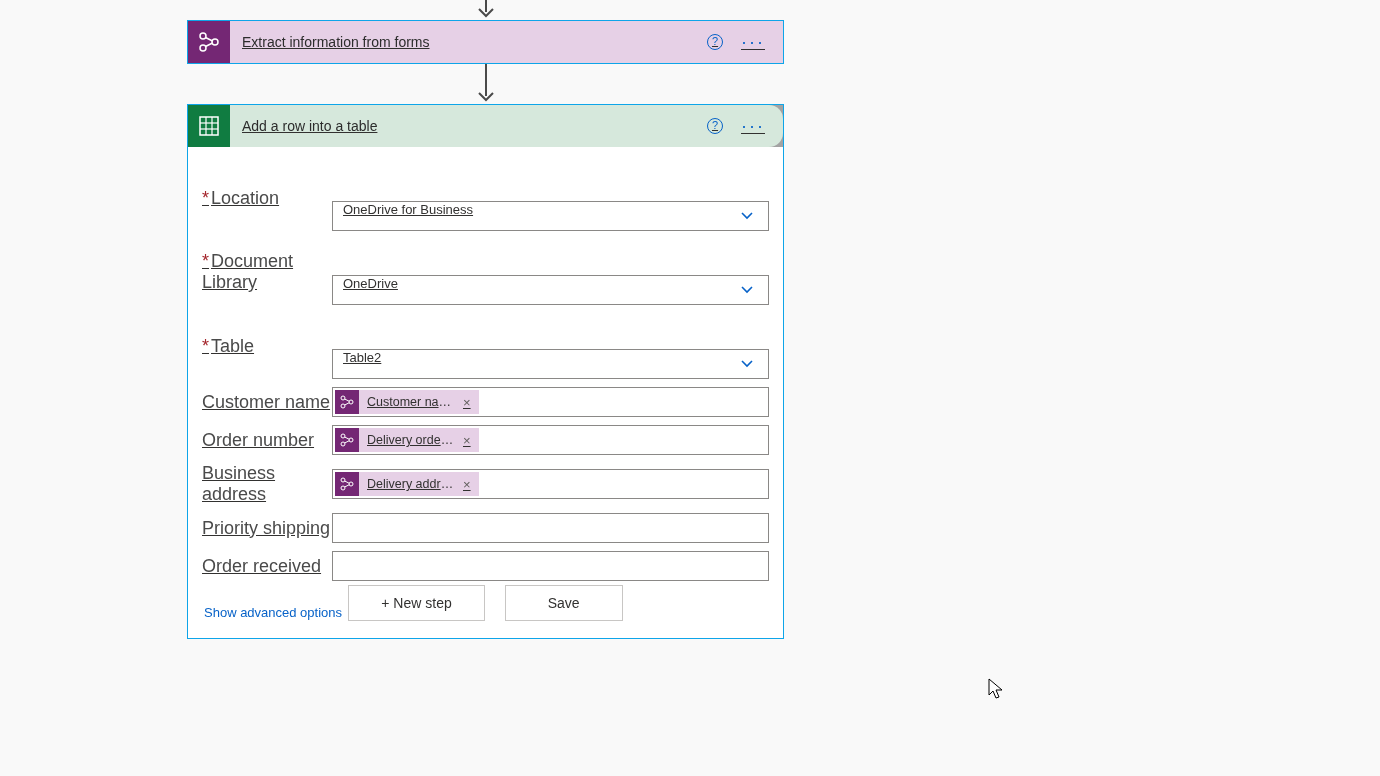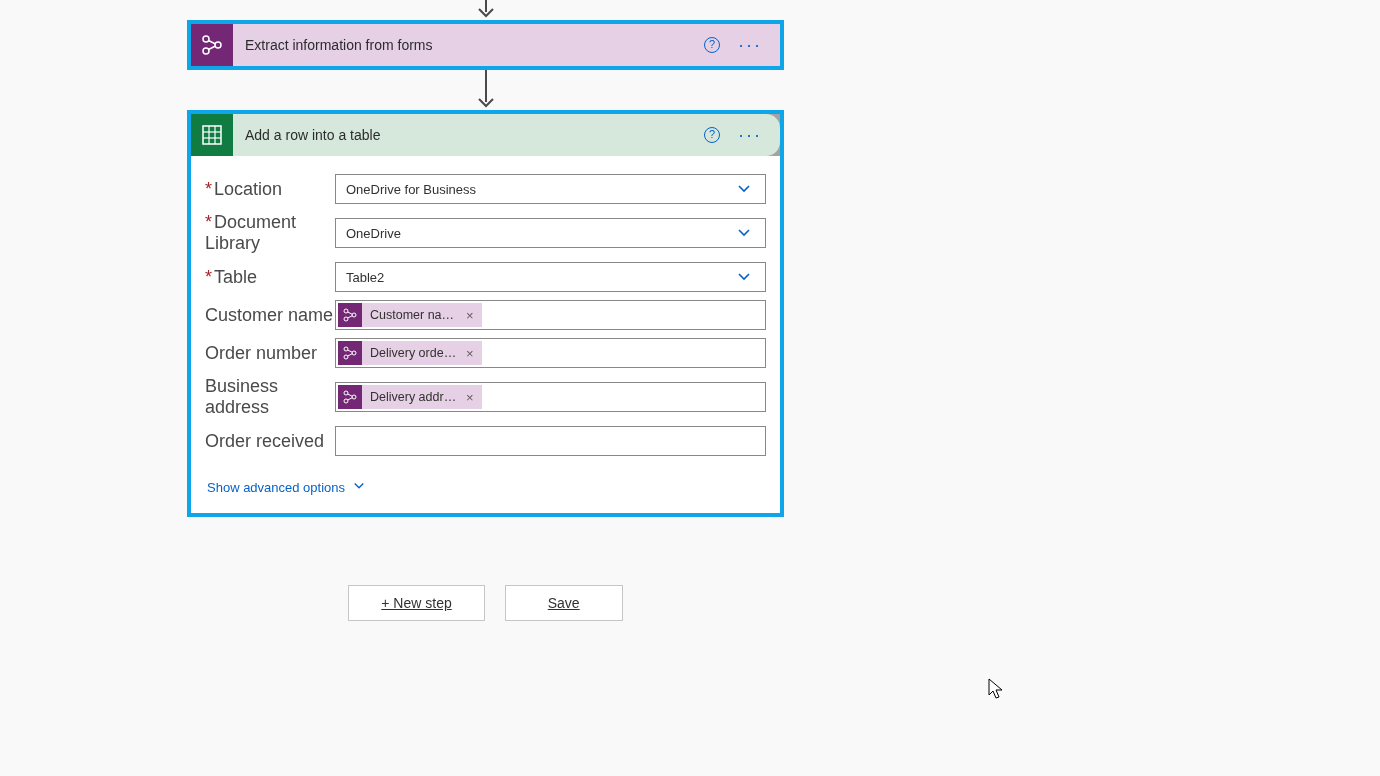--- a/index.html
+++ b/index.html
@@ -26,23 +26,24 @@
     }
     .arrow-down {
       display: flex;
       justify-content: center;
       height: 20px;
       position: relative;
     }
     .arrow-down svg { display: block; }
     .card {
       width: 597px;
-      border: 4px solid #0ea5e9;
+      border: 1px solid #0ea5e9;
       background: #a3a3a3;
       font-size: 13px;
+      text-decoration: underline;
     }
     .card-header {
       display: flex;
       align-items: center;
       height: 42px;
       padding: 0 10px 0 0;
     }
     .card-header.purple {
       background: #e6d0e6;
       color: #2c2c2c;
@@ -106,23 +107,23 @@
       color: #4a4a4a;
       flex-shrink: 0;
     }
     .req { color: #a4262c; margin-right: 2px; }
     .control {
       flex: 1;
       height: 30px;
       border: 1px solid #8a8886;
       background: #fff;
       display: flex;
-      align-items: center;
       padding: 0 10px;
       position: relative;
+      margin-top: 36px;
     }
     .control .value {
       flex: 1;
       color: #323130;
       font-size: 13px;
     }
     .control .chev, .control .folder-icn {
       color: #0762c8;
       width: 22px;
       display: flex;
@@ -193,21 +194,20 @@
       min-width: 118px;
       padding: 0 32px;
       border: 1px solid #c8c6c4;
       background: #fff;
       color: #323130;
       font-size: 14px;
       display: flex;
       align-items: center;
       justify-content: center;
       cursor: pointer;
-      text-decoration: underline;
     }
     .cursor {
       position: absolute;
       left: 988px;
       top: 678px;
       pointer-events: none;
     }
     
     .white-stroke { stroke: #fff; fill: none; }
   </style>
@@ -372,20 +372,24 @@
                     <line x1="8.5" y1="16.5" x2="15.5" y2="13" class="white-stroke" stroke-width="1.5"></line>
                   </svg>
               </span>
               <span class="tok-txt">Delivery addre…</span>
               <span class="tok-x">×</span>
             </div>
           </div>
         </div>
 
         
+        <div class="row">
+          <div class="row-label">Priority shipping</div>
+          <div class="token-host"></div>
+        </div>
 
         
         <div class="row">
           <div class="row-label">Order received</div>
           <div class="token-host"></div>
         </div>
 
         <div class="advanced-link">
           <span>Show advanced options</span>
           <span class="chev-sm">

